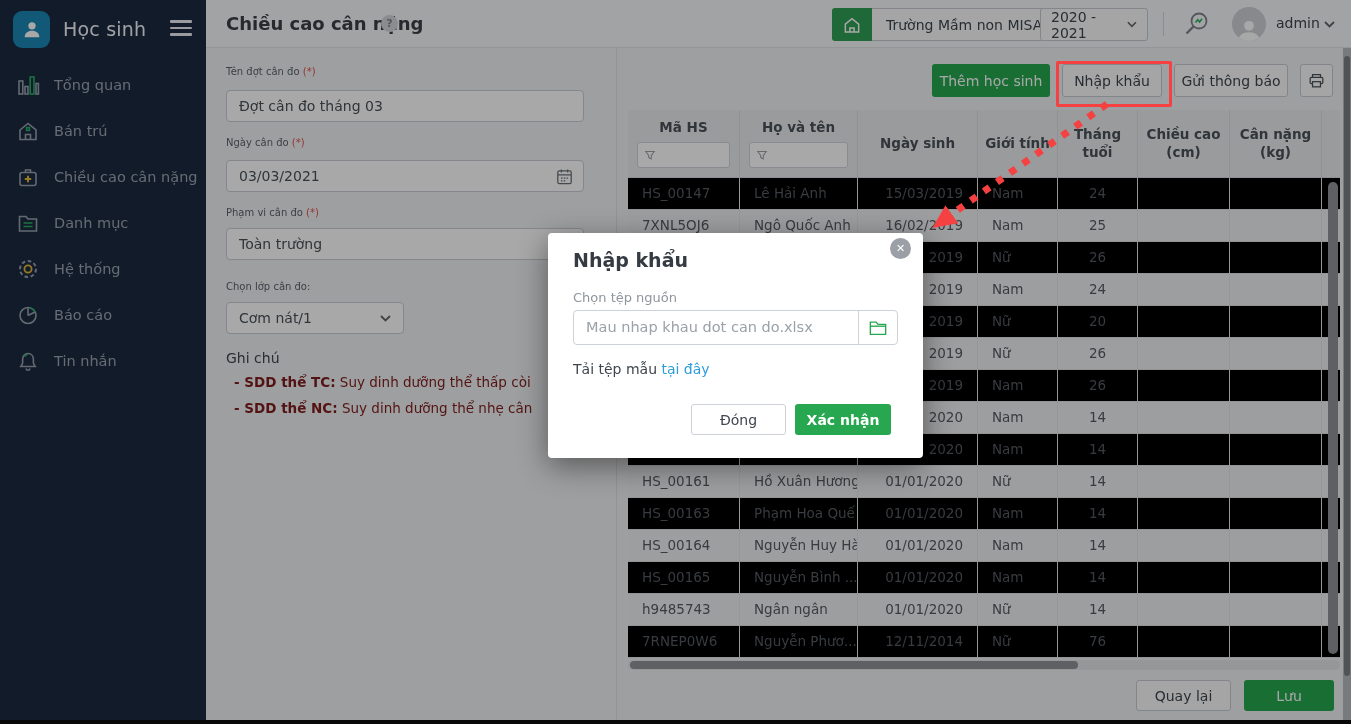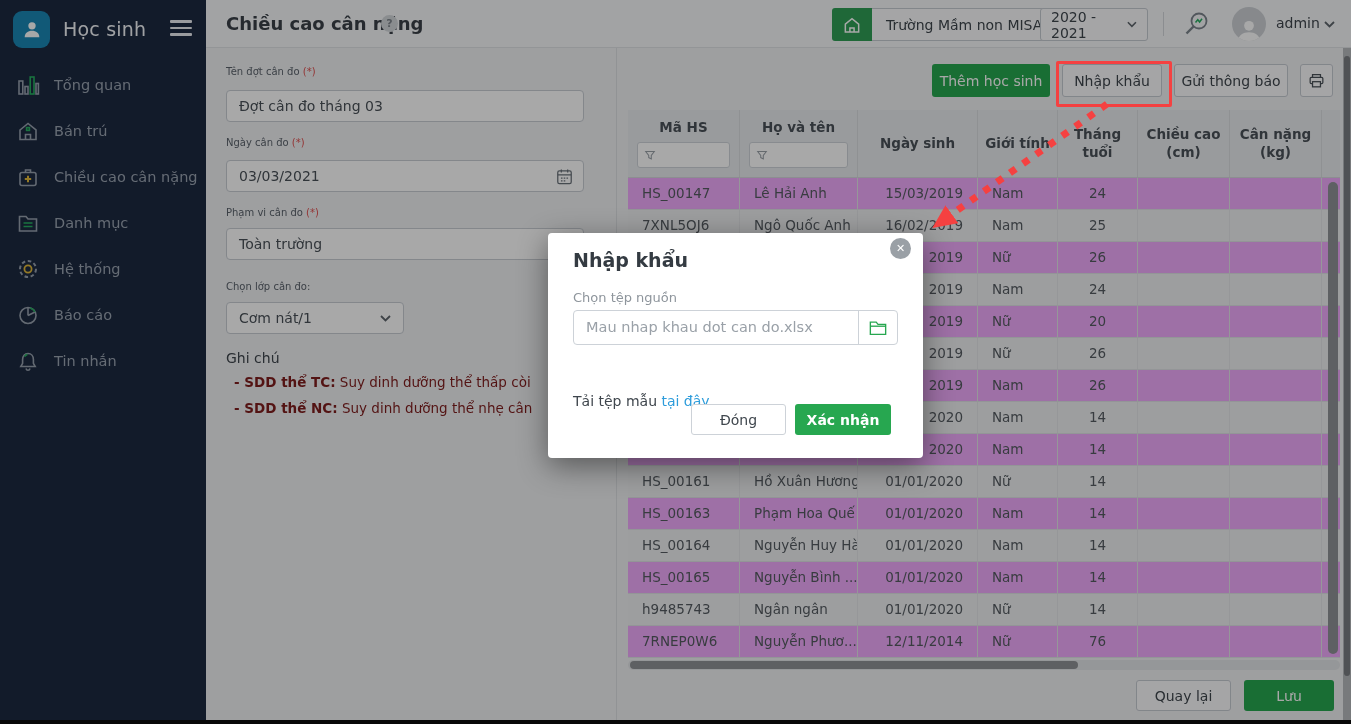--- a/index.html
+++ b/index.html
@@ -49,21 +49,21 @@
   .btn{position:absolute;height:33px;border-radius:3px;font-size:14px;display:flex;align-items:center;justify-content:center;cursor:pointer;box-sizing:border-box;}
   .btn-green{background:#27a750;color:#fff;}
   .btn-ghost{background:#fbfbfc;border:1px solid #c6cbd2;color:#3f464d;}
   .btn-print{left:1300px;top:64px;width:33px;}
 
   
   .tbl-hdr{position:absolute;left:628px;top:110px;width:712px;height:68px;background:#e9ebee;display:flex;border-bottom:1px solid #d5d8dc;box-sizing:border-box;}
   .th{border-right:1px solid #d9dce0;box-sizing:border-box;display:flex;flex-direction:column;align-items:center;justify-content:center;font-size:13.5px;font-weight:600;color:#4a5158;text-align:center;line-height:1.3;}
   .th .filter{margin-top:6px;width:calc(100% - 18px);height:26px;background:#fff;border:1px solid #cfd4da;border-radius:3px;display:flex;align-items:center;padding-left:6px;box-sizing:border-box;}
   .tbody{position:absolute;left:628px;top:178px;width:712px;}
-  .tr{display:flex;height:32px;border-bottom:1px solid #e0e3e6;box-sizing:border-box;background:#f0abfc;cursor:pointer;}
+  .tr{display:flex;height:32px;border-bottom:1px solid #e0e3e6;box-sizing:border-box;background:#000000;cursor:pointer;}
   .tr:nth-child(even){background:#eef0f2;}
   .td{border-right:1px solid #e4e6e9;box-sizing:border-box;font-size:13.5px;color:#555b61;line-height:31px;white-space:nowrap;overflow:hidden;}
   .c0{width:112px;padding-left:14px;}
   .c1{width:118px;padding-left:14px;}
   .c2{width:120px;text-align:right;padding-right:14px;}
   .c3{width:80px;padding-left:14px;}
   .c4{width:80px;text-align:center;}
   .c5{width:92px;}
   .c6{width:92px;}
   .h0{width:112px;}.h1{width:118px;}.h2{width:120px;}.h3{width:80px;}.h4{width:80px;}.h5{width:92px;}.h6{width:92px;}.h7{width:18px;border-right:none;}
@@ -77,21 +77,21 @@
 
   
   .overlay{position:absolute;left:0;top:0;width:1351px;height:724px;background:rgba(0,0,0,0.34);z-index:40;}
   .modal{position:absolute;left:548px;top:233px;width:375px;height:225px;background:#fff;border-radius:4px;box-shadow:0 8px 30px rgba(0,0,0,0.45);z-index:50;}
   .modal-close{position:absolute;top:5px;right:12px;width:21px;height:21px;border-radius:50%;background:#9aa0a6;color:#fff;font-size:11px;text-align:center;line-height:21px;cursor:pointer;}
   .modal-title{position:absolute;left:25px;top:16px;font-size:19px;font-weight:600;color:#343b42;}
   .modal-label{position:absolute;left:25px;top:57px;font-size:13px;color:#8e959c;}
   .file-group{position:absolute;left:25px;top:77px;width:325px;height:35px;border:1px solid #cdd2d8;border-radius:4px;box-sizing:border-box;display:flex;justify-content:space-between;}
   .file-text{flex:1;font-size:14.5px;color:#9aa1a8;line-height:33px;padding-left:12px;white-space:nowrap;overflow:hidden;}
   .file-browse{width:38px;border-left:1px solid #cdd2d8;display:flex;align-items:center;justify-content:center;cursor:pointer;}
-  .tpl-line{position:absolute;left:25px;top:128px;font-size:14px;color:#3f464d;margin-top:32px;}
+  .tpl-line{position:absolute;left:25px;top:128px;font-size:14px;color:#3f464d;}
   .tpl-link{color:#2d9cdb;cursor:pointer;}
   .m-btn{position:absolute;top:171px;height:31px;border-radius:3px;font-size:14px;display:flex;align-items:center;justify-content:center;cursor:pointer;box-sizing:border-box;}
   .m-close-btn{left:143px;width:95px;border:1px solid #cdd2d8;background:#fff;color:#3f464d;}
   .m-confirm-btn{left:247px;width:96px;background:#27a750;color:#fff;font-weight:600;}
 
   
   .hl-box{position:absolute;left:1056px;top:61px;width:110px;height:40px;border:3px solid #f54141;border-radius:2px;z-index:60;}
   .arrow-svg{position:absolute;left:900px;top:92px;z-index:60;}
 </style>
 </head>

